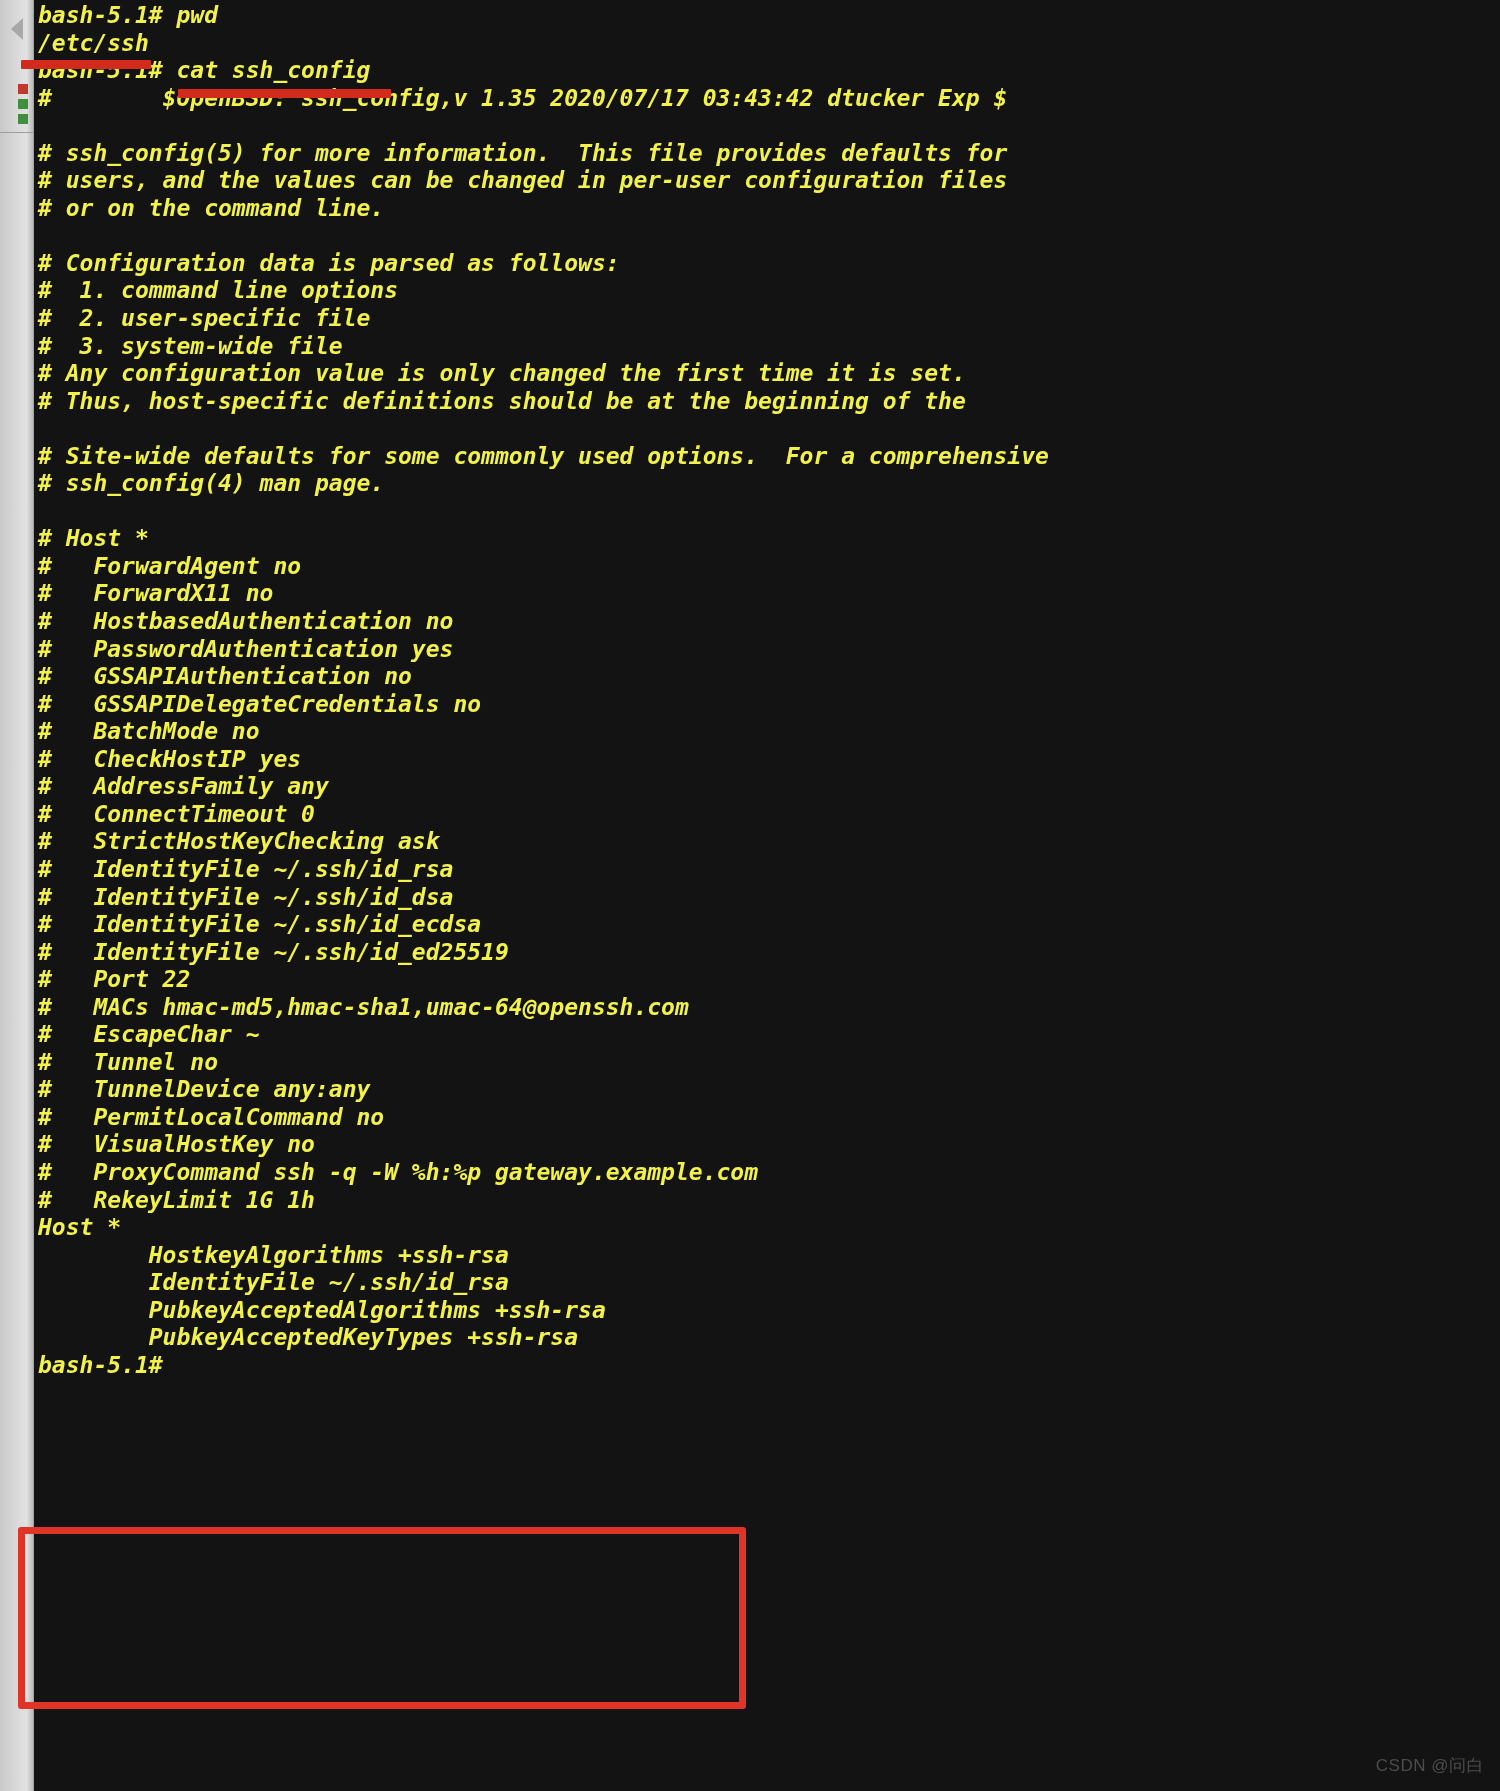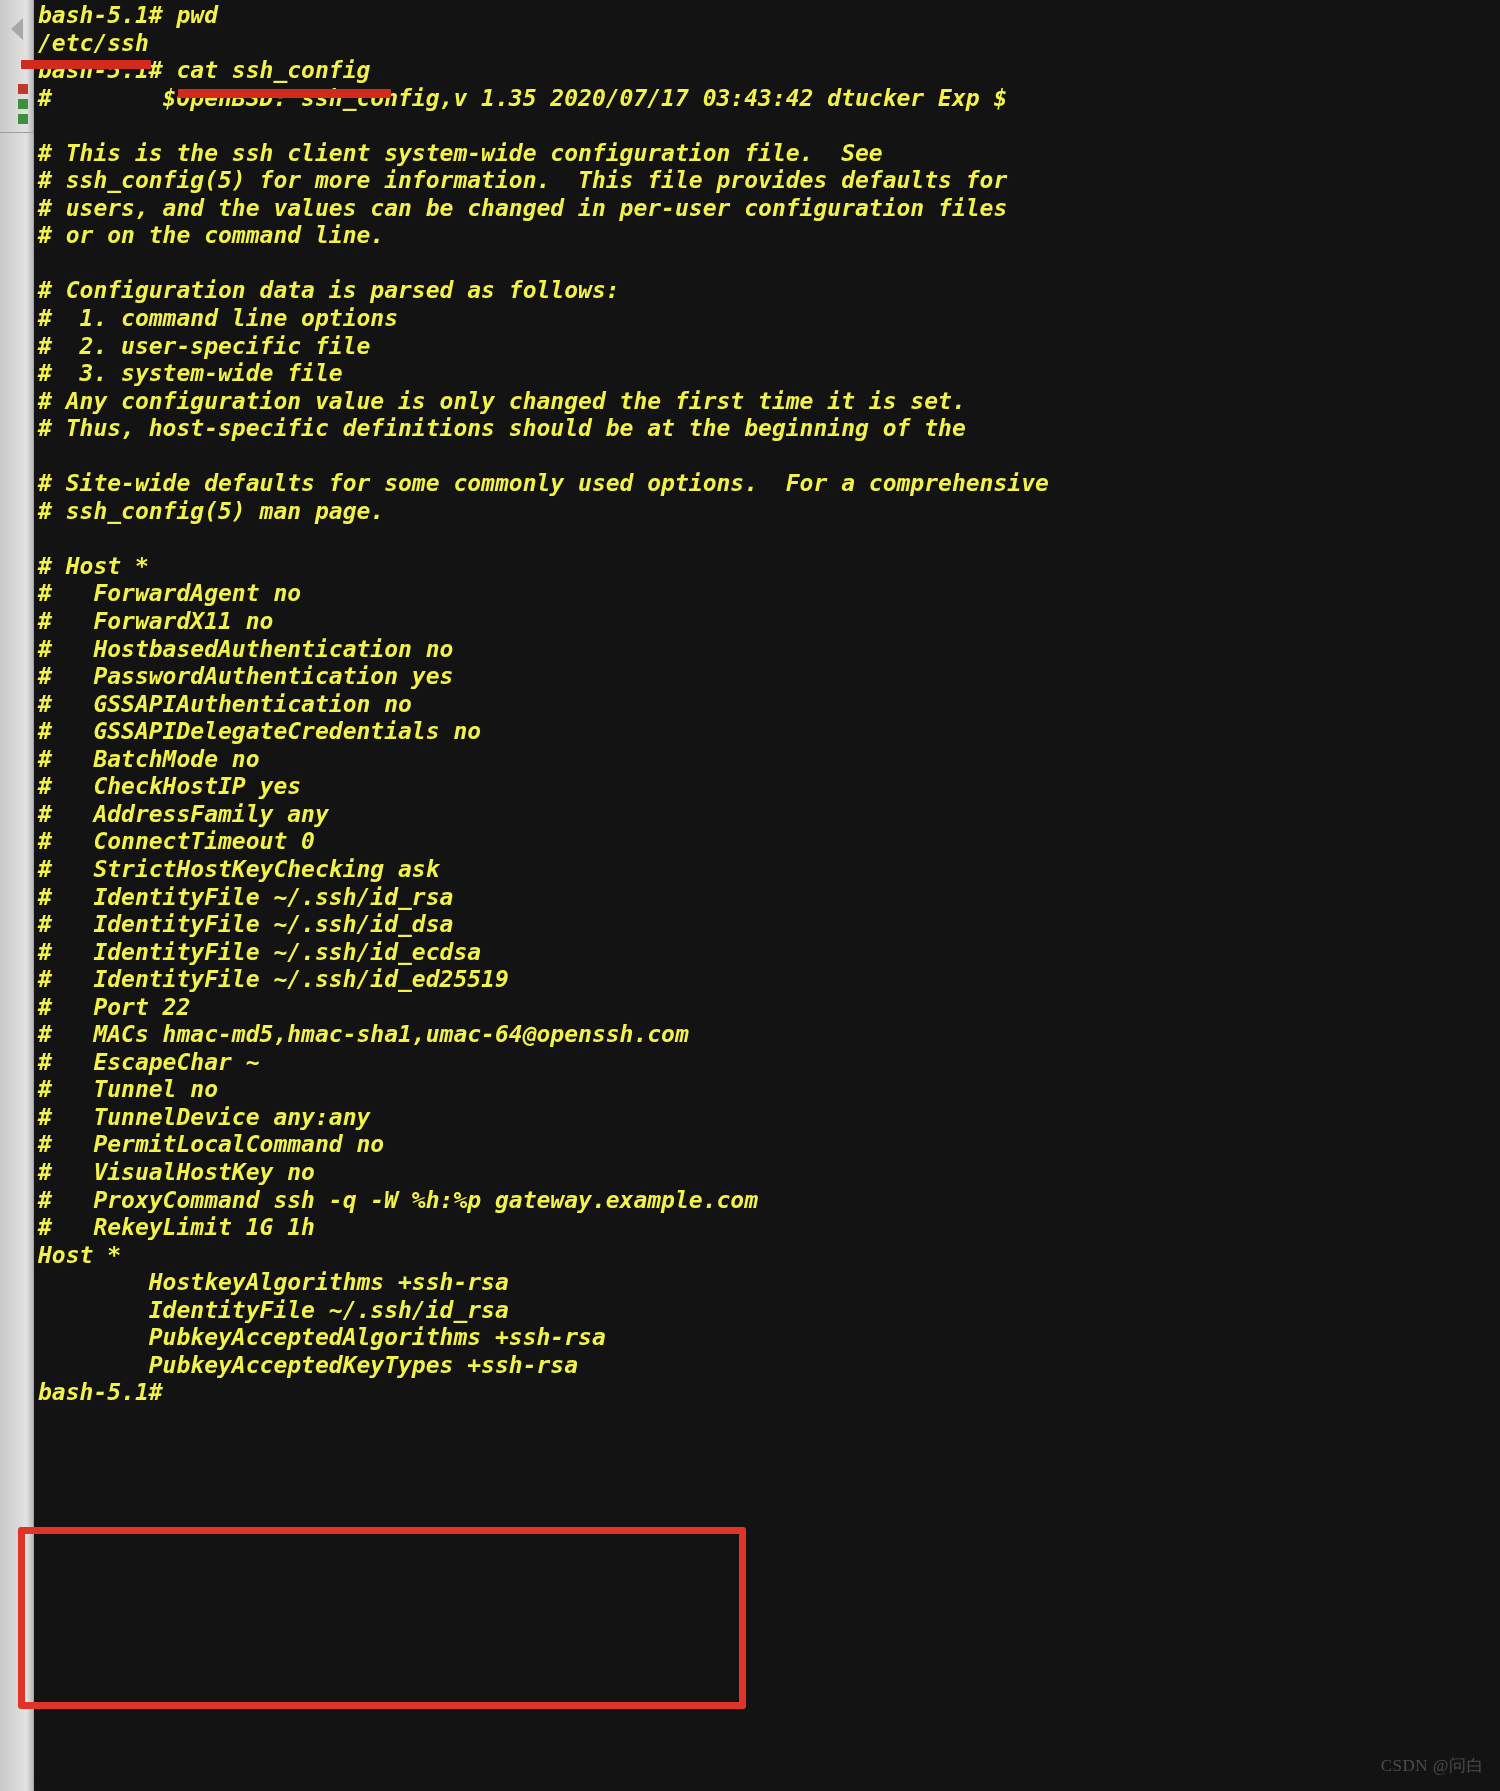--- a/index.html
+++ b/index.html
@@ -93,21 +93,21 @@
 
   
   #watermark {
     position: absolute;
     right: 16px;
     bottom: 14px;
     color: #4c4c4c;
     font-size: 17px;
     font-style: normal;
     font-weight: normal;
-    font-family: Liberation Serif, serif;
+    font-family: Liberation Sans, sans-serif;
     z-index: 30;
     letter-spacing: 0.5px;
   }
 </style>
 </head>
 <body>
 
 <div id="root">
 
   <div id="gutter">
@@ -120,34 +120,33 @@
       </div>
   </div>
 
   <div id="terminal">
     <div id="lines">
         <div class="line">bash-5.1# pwd</div>
         <div class="line">/etc/ssh</div>
         <div class="line">bash-5.1# cat ssh_config</div>
         <div class="line">#        $OpenBSD: ssh_config,v 1.35 2020/07/17 03:43:42 dtucker Exp $</div>
         <div class="line"></div>
-        <div class="line"># This is the ssh client system-wide configuration file.  See</div>
         <div class="line"># ssh_config(5) for more information.  This file provides defaults for</div>
         <div class="line"># users, and the values can be changed in per-user configuration files</div>
         <div class="line"># or on the command line.</div>
         <div class="line"></div>
         <div class="line"># Configuration data is parsed as follows:</div>
         <div class="line">#  1. command line options</div>
         <div class="line">#  2. user-specific file</div>
         <div class="line">#  3. system-wide file</div>
         <div class="line"># Any configuration value is only changed the first time it is set.</div>
         <div class="line"># Thus, host-specific definitions should be at the beginning of the</div>
         <div class="line"></div>
         <div class="line"># Site-wide defaults for some commonly used options.  For a comprehensive</div>
-        <div class="line"># ssh_config(5) man page.</div>
+        <div class="line"># ssh_config(4) man page.</div>
         <div class="line"></div>
         <div class="line"># Host *</div>
         <div class="line">#   ForwardAgent no</div>
         <div class="line">#   ForwardX11 no</div>
         <div class="line">#   HostbasedAuthentication no</div>
         <div class="line">#   PasswordAuthentication yes</div>
         <div class="line">#   GSSAPIAuthentication no</div>
         <div class="line">#   GSSAPIDelegateCredentials no</div>
         <div class="line">#   BatchMode no</div>
         <div class="line">#   CheckHostIP yes</div>

